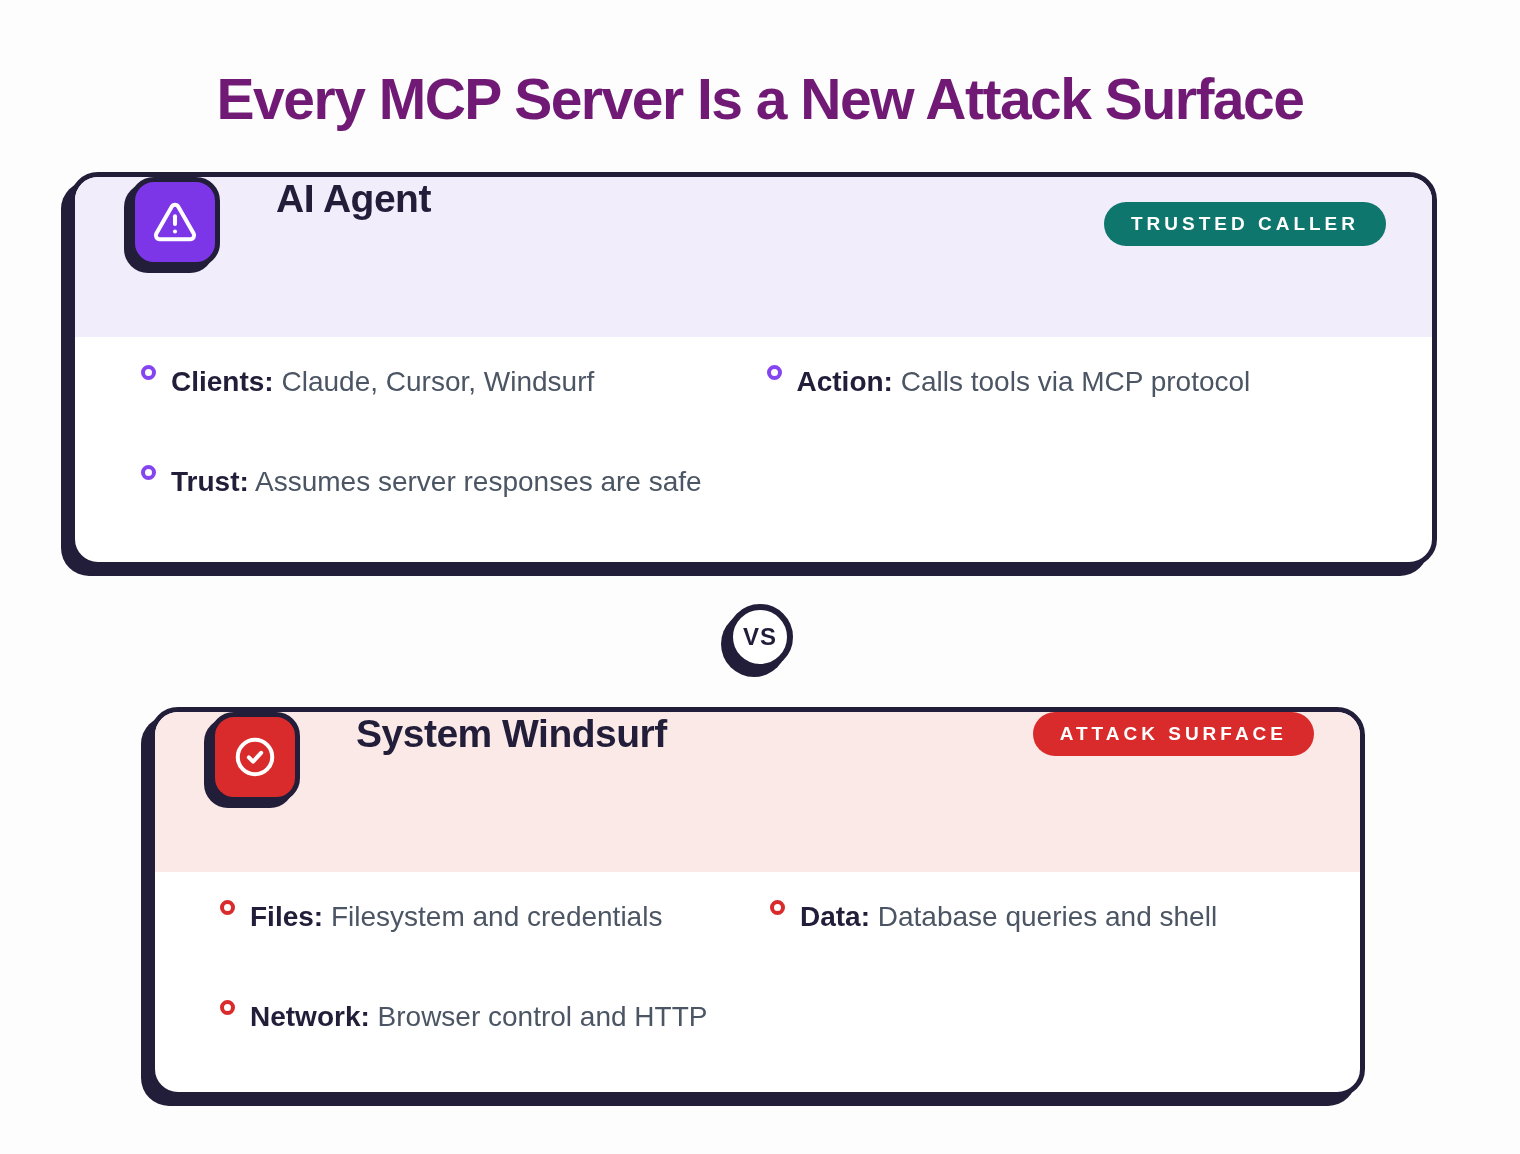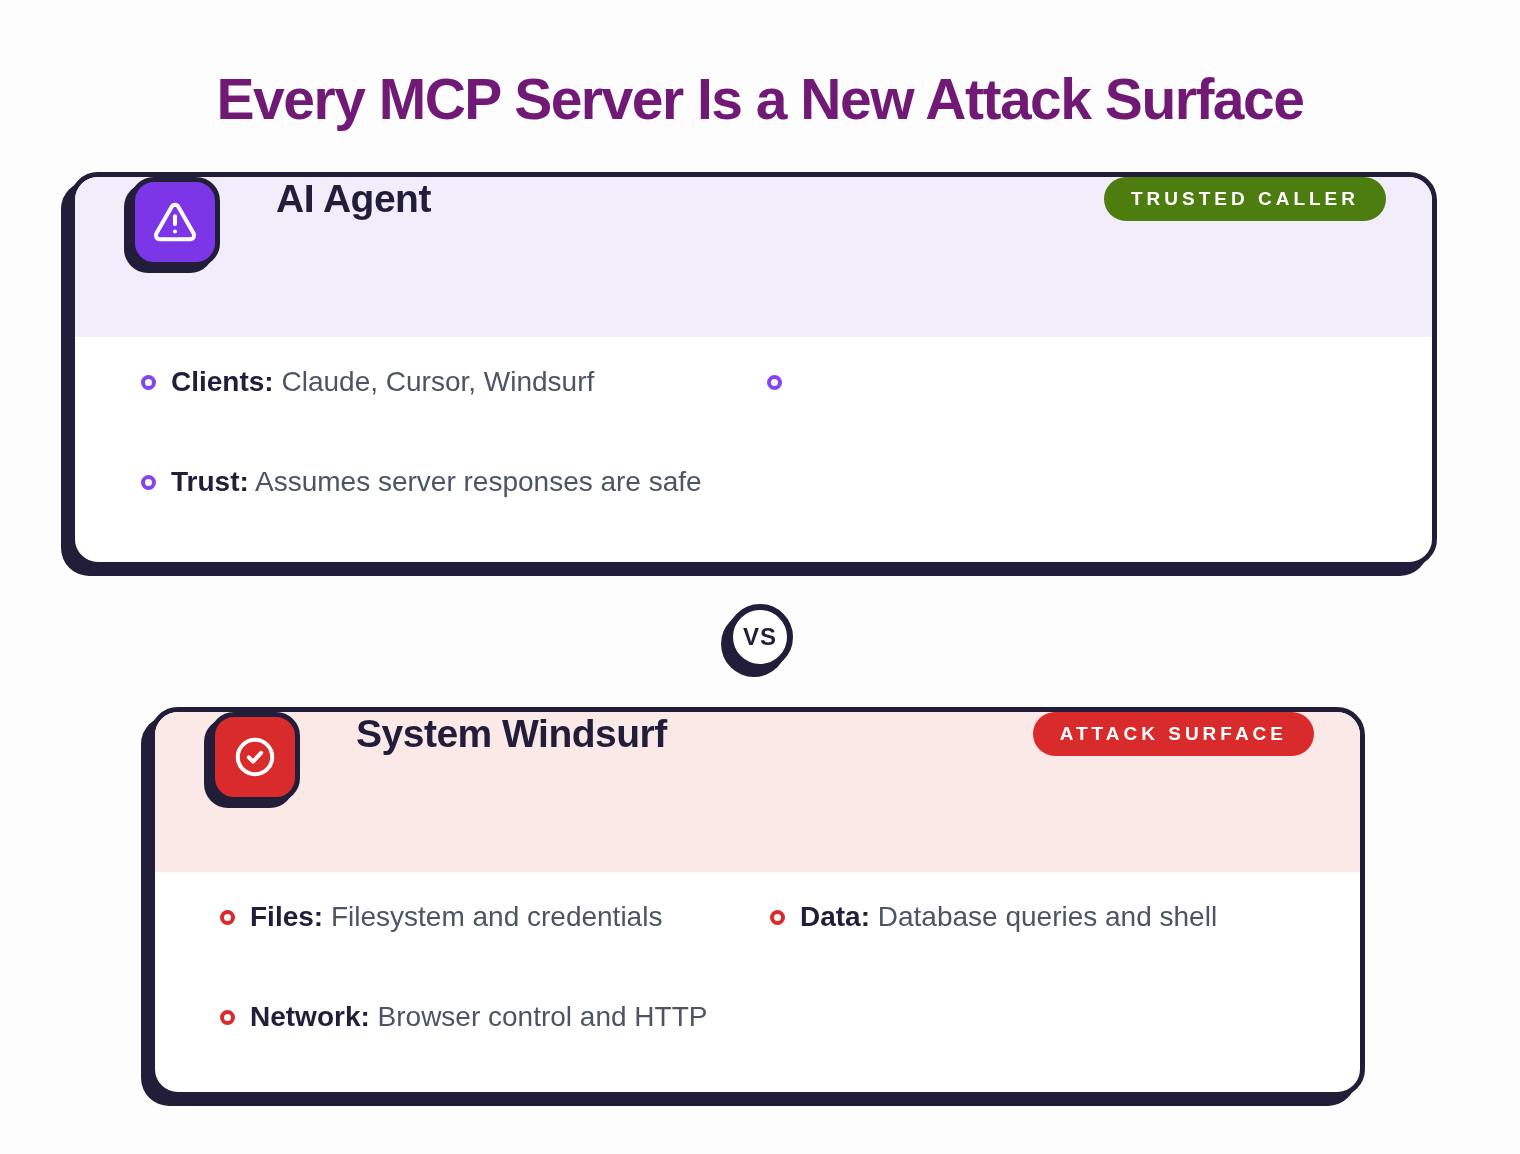--- a/index.html
+++ b/index.html
@@ -83,35 +83,34 @@
   .badge {
     margin-left: auto;
     color: #ffffff;
     font-size: 19px;
     font-weight: 700;
     letter-spacing: 4px;
     padding: 11px 27px;
     border-radius: 22px;
     white-space: nowrap;
   }
-  .badge.purple { background: #4d7c0f; }
+  .badge.purple { background: #0f766e; margin-top: 25px; }
   .badge.red    { background: #d92b2b; }
 
   
   .card-body {
     display: grid;
     grid-template-columns: 1fr 1fr;
     row-gap: 66px;
     padding: 28px 40px 0 66px;
   }
   .card-resources .card-body { padding-left: 65px; }
 
   .item {
     display: flex;
-    align-items: center;
     font-size: 28px;
     line-height: 34px;
   }
 
   .bullet {
     width: 15px;
     height: 15px;
     border-radius: 50%;
     background: #ffffff;
     flex: 0 0 auto;
@@ -166,20 +165,21 @@
       <h2 class="card-title">AI Agent</h2>
       <span class="badge purple">TRUSTED CALLER</span>
     </header>
     <div class="card-body">
       <div class="item">
         <span class="bullet purple"></span>
         <p><span class="item-label">Clients:</span> <span class="item-value">Claude, Cursor, Windsurf</span></p>
       </div>
       <div class="item">
         <span class="bullet purple"></span>
+        <p><span class="item-label">Action:</span> <span class="item-value">Calls tools via MCP protocol</span></p>
       </div>
       <div class="item">
         <span class="bullet purple"></span>
         <p><span class="item-label">Trust:</span> <span class="item-value">Assumes server responses are safe</span></p>
       </div>
     </div>
   </section>
 
   <div class="vs-wrap">
     <div class="vs-circle">

